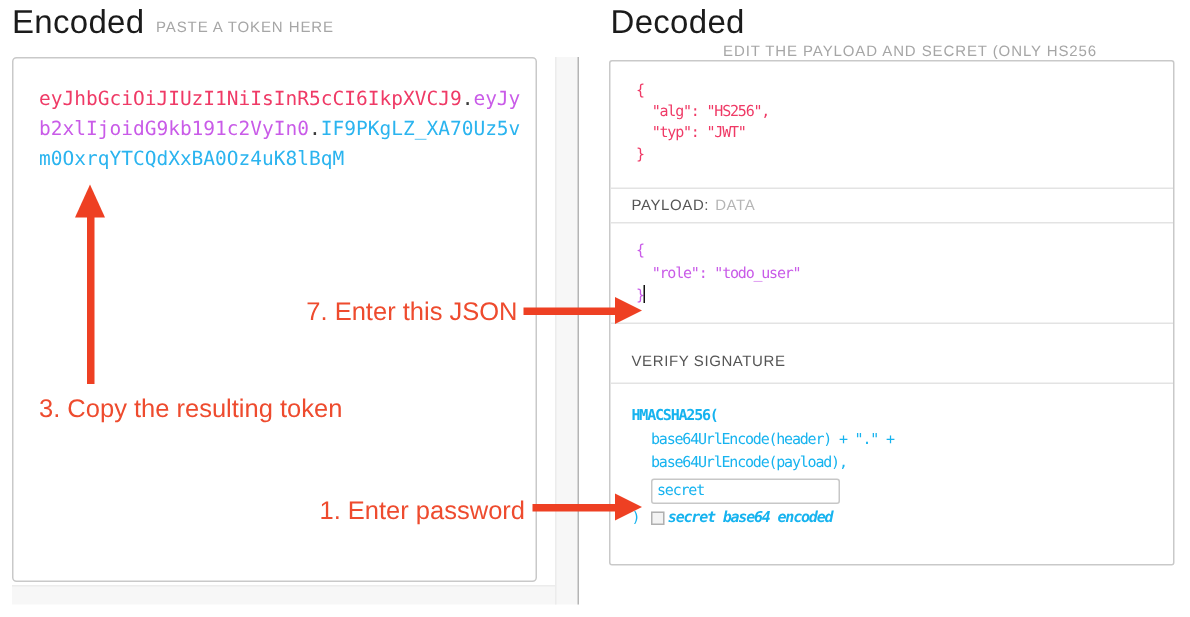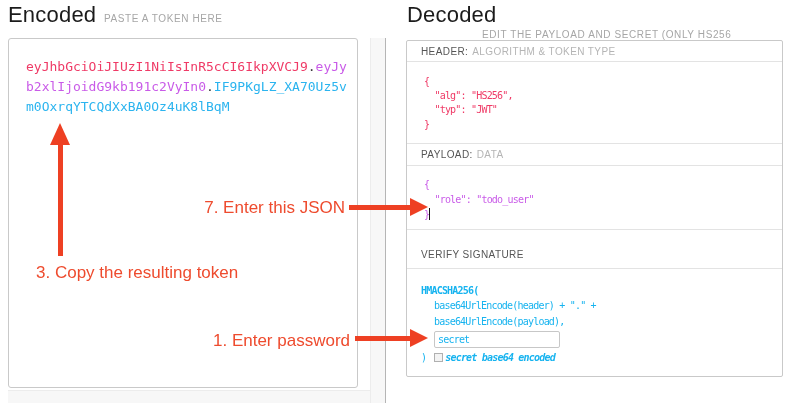--- a/index.html
+++ b/index.html
@@ -56,21 +56,21 @@
                   font-family:"DejaVu Sans Mono", monospace; font-size:10px; letter-spacing:-0.8px;
                   color:#16b3ef; padding:0 0 0 3px; outline:none; }
   .sig-close { color:#16b3ef; display:flex; align-items:center; }
   .checkbox { display:inline-block; width:9px; height:9px; background:#f3f3f3;
               border:1px solid #b0b0b0; margin:0 2px 0 8px; }
   .chk-label { font-weight:bold; color:#16b3ef;font-style:italic; }
 
   
   .anno { position:absolute; font-size:17px; color:#ee4b2e; white-space:nowrap; }
   #anno2 { top:198px; right:448px; }
-  #anno3 { left:36px;  top:263px; }
+  #anno3 { left:26px;  top:263px; }
   #anno1 { top:331px;  right:443px; }
 
   .arrow-shaft-h { position:absolute; height:5px; background:#ee4023; }
   .arrow-head-r  { position:absolute; width:0; height:0;
                    border-top:9px solid transparent; border-bottom:9px solid transparent;
                    border-left:18px solid #ee4023; }
   #arr2-shaft { left:349px; top:205px; width:61px; }
   #arr2-head  { left:410px; top:198px; }
   #arr1-shaft { left:355px; top:336px; width:55px; }
   #arr1-head  { left:410px; top:329px; }
@@ -89,24 +89,20 @@
 <div id="dec-sub" class="panel-sub">EDIT THE PAYLOAD AND SECRET (ONLY HS256 SUPPORTED)</div>
 
 <div class="enc-box">
   <div class="enc-token"><span class="tok-h">eyJhbGciOiJIUzI1NiIsInR5cCI6IkpXVCJ9</span><span class="tok-dot">.</span><span class="tok-p">eyJyb2xlIjoidG9kb191c2VyIn0</span><span class="tok-dot">.</span><span class="tok-s">IF9PKgLZ_XA70Uz5vm0OxrqYTCQdXxBA0Oz4uK8lBqM</span></div>
 </div>
 
 <div class="vtrack"></div>
 <div class="htrack"></div>
 
 <div class="dec-box">
-  <div class="sec-label h-label">
-    <span class="strong">HEADER:</span>
-    <span class="light">ALGORITHM &amp; TOKEN TYPE</span>
-  </div>
   <div class="sec-content h-json">
     <div class="json-line">{</div>
     <div class="json-line">  "alg": "HS256",</div>
     <div class="json-line">  "typ": "JWT"</div>
     <div class="json-line">}</div>
   </div>
 
   <div class="sec-label p-label">
     <span class="strong">PAYLOAD:</span>
     <span class="light">DATA</span>

